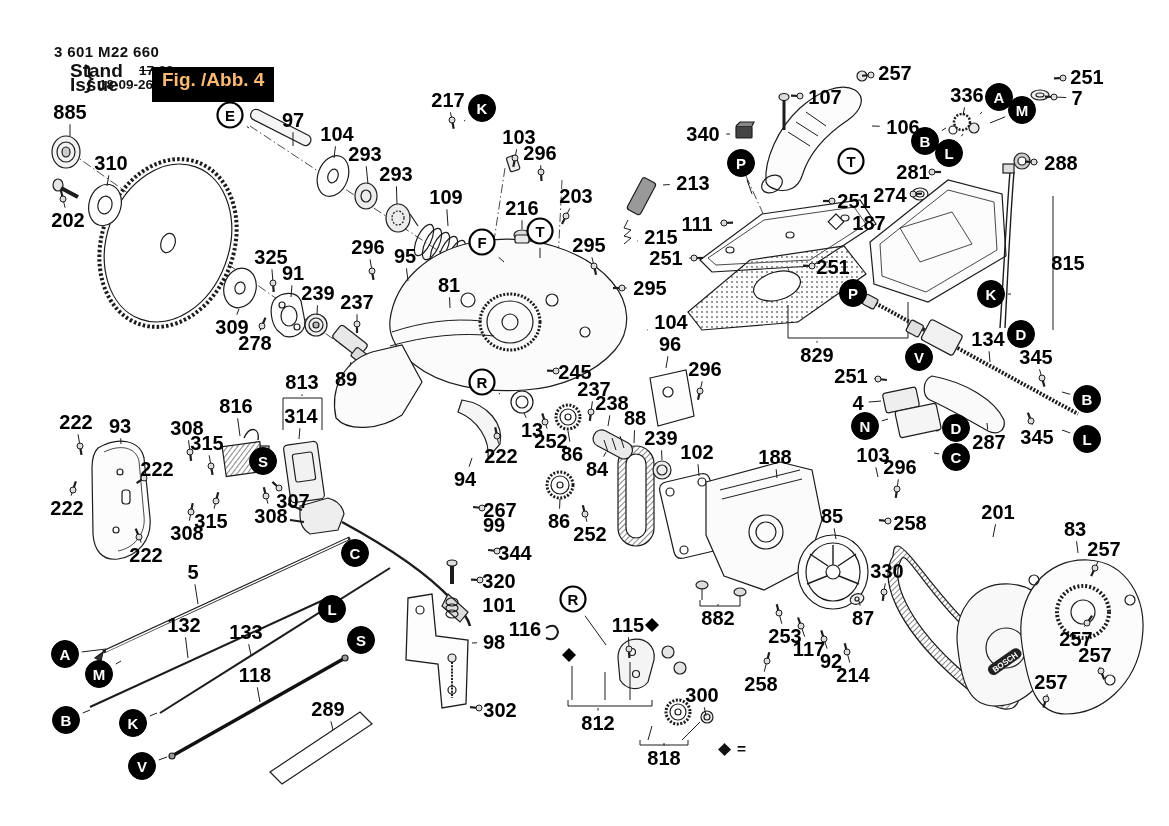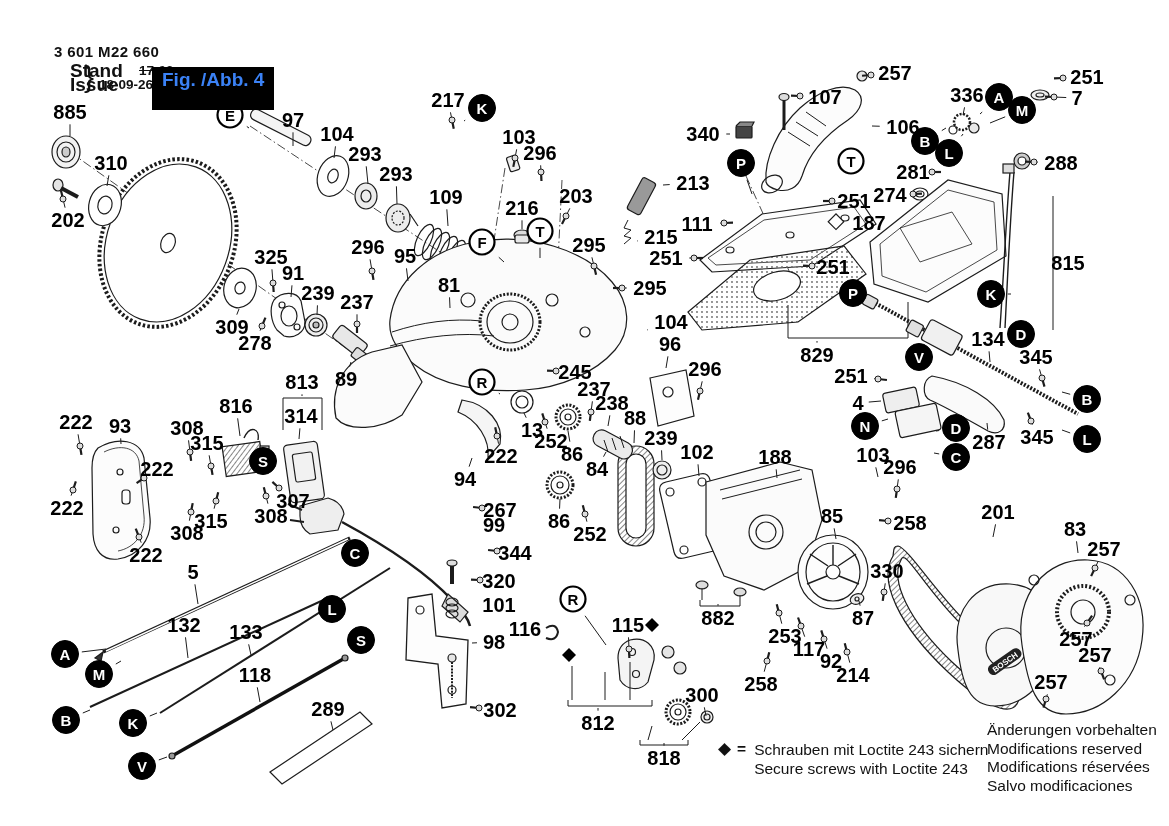--- a/index.html
+++ b/index.html
@@ -5,22 +5,22 @@
   html,body{margin:0;padding:0;background:#fff;}
   #stage{position:relative;width:1169px;height:826px;background:#fff;overflow:hidden;
          font-family:"Liberation Sans",sans-serif;color:#111;}
   #art-svg{position:absolute;left:0;top:0;}
   svg text{font-family:"Liberation Sans",sans-serif;}
   .hdr-model{position:absolute;left:54px;top:43px;font-size:15px;font-weight:bold;letter-spacing:.4px;text-align:right;}
   .hdr-stand{position:absolute;left:70px;top:64px;font-size:19px;font-weight:bold;line-height:14px;}
   .hdr-brace{position:absolute;left:84px;top:60px;font-size:30px;font-weight:normal;}
   .hdr-dates{position:absolute;left:99px;top:64px;font-size:13.5px;font-weight:bold;line-height:14px;}
   .strike{text-decoration:line-through;margin-left:40px;}
-  .fig-box{position:absolute;left:152px;top:67px;background:#000;color:#3b82f6;
-           font-size:19px;font-weight:bold;padding:2px 10px 19px 10px;}
+  .fig-box{position:absolute;left:152px;top:67px;background:#000;color:#fdba74;
+           font-size:19px;font-weight:bold;padding:2px 10px 11px 10px;}
   .legend{position:absolute;left:718px;top:740px;display:flex;align-items:flex-start;font-size:15.5px;}
   .legend .dia{font-size:17px;line-height:18px;margin-right:6px;}
   .legend .eq{font-weight:bold;margin-right:8px;line-height:18px;}
   .legend .lines{line-height:19px;}
   .notice{position:absolute;left:987px;top:721px;font-size:15.5px;line-height:18.5px;}
 </style>
 </head>
 <body>
 
 <div id="stage">
@@ -749,25 +749,15 @@
   <div class="hdr-brace">}</div>
   <div class="hdr-dates">
     <div class="strike">17-03</div>
     <div>18-09-26</div>
   </div>
   <div class="fig-box">Fig. /Abb. 4</div>
 
   <div class="legend">
     <span class="dia">◆</span>
     <span class="eq">=</span>
-    <span class="lines">
-      <div>Schrauben mit Loctite 243 sichern</div>
-      <div>Secure screws with Loctite 243</div>
-    </span>
   </div>
 
-  <div class="notice">
-    <div>Änderungen vorbehalten</div>
-    <div>Modifications reserved</div>
-    <div>Modifications réservées</div>
-    <div>Salvo modificaciones</div>
-  </div>
 </div>
 
 </body></html>

